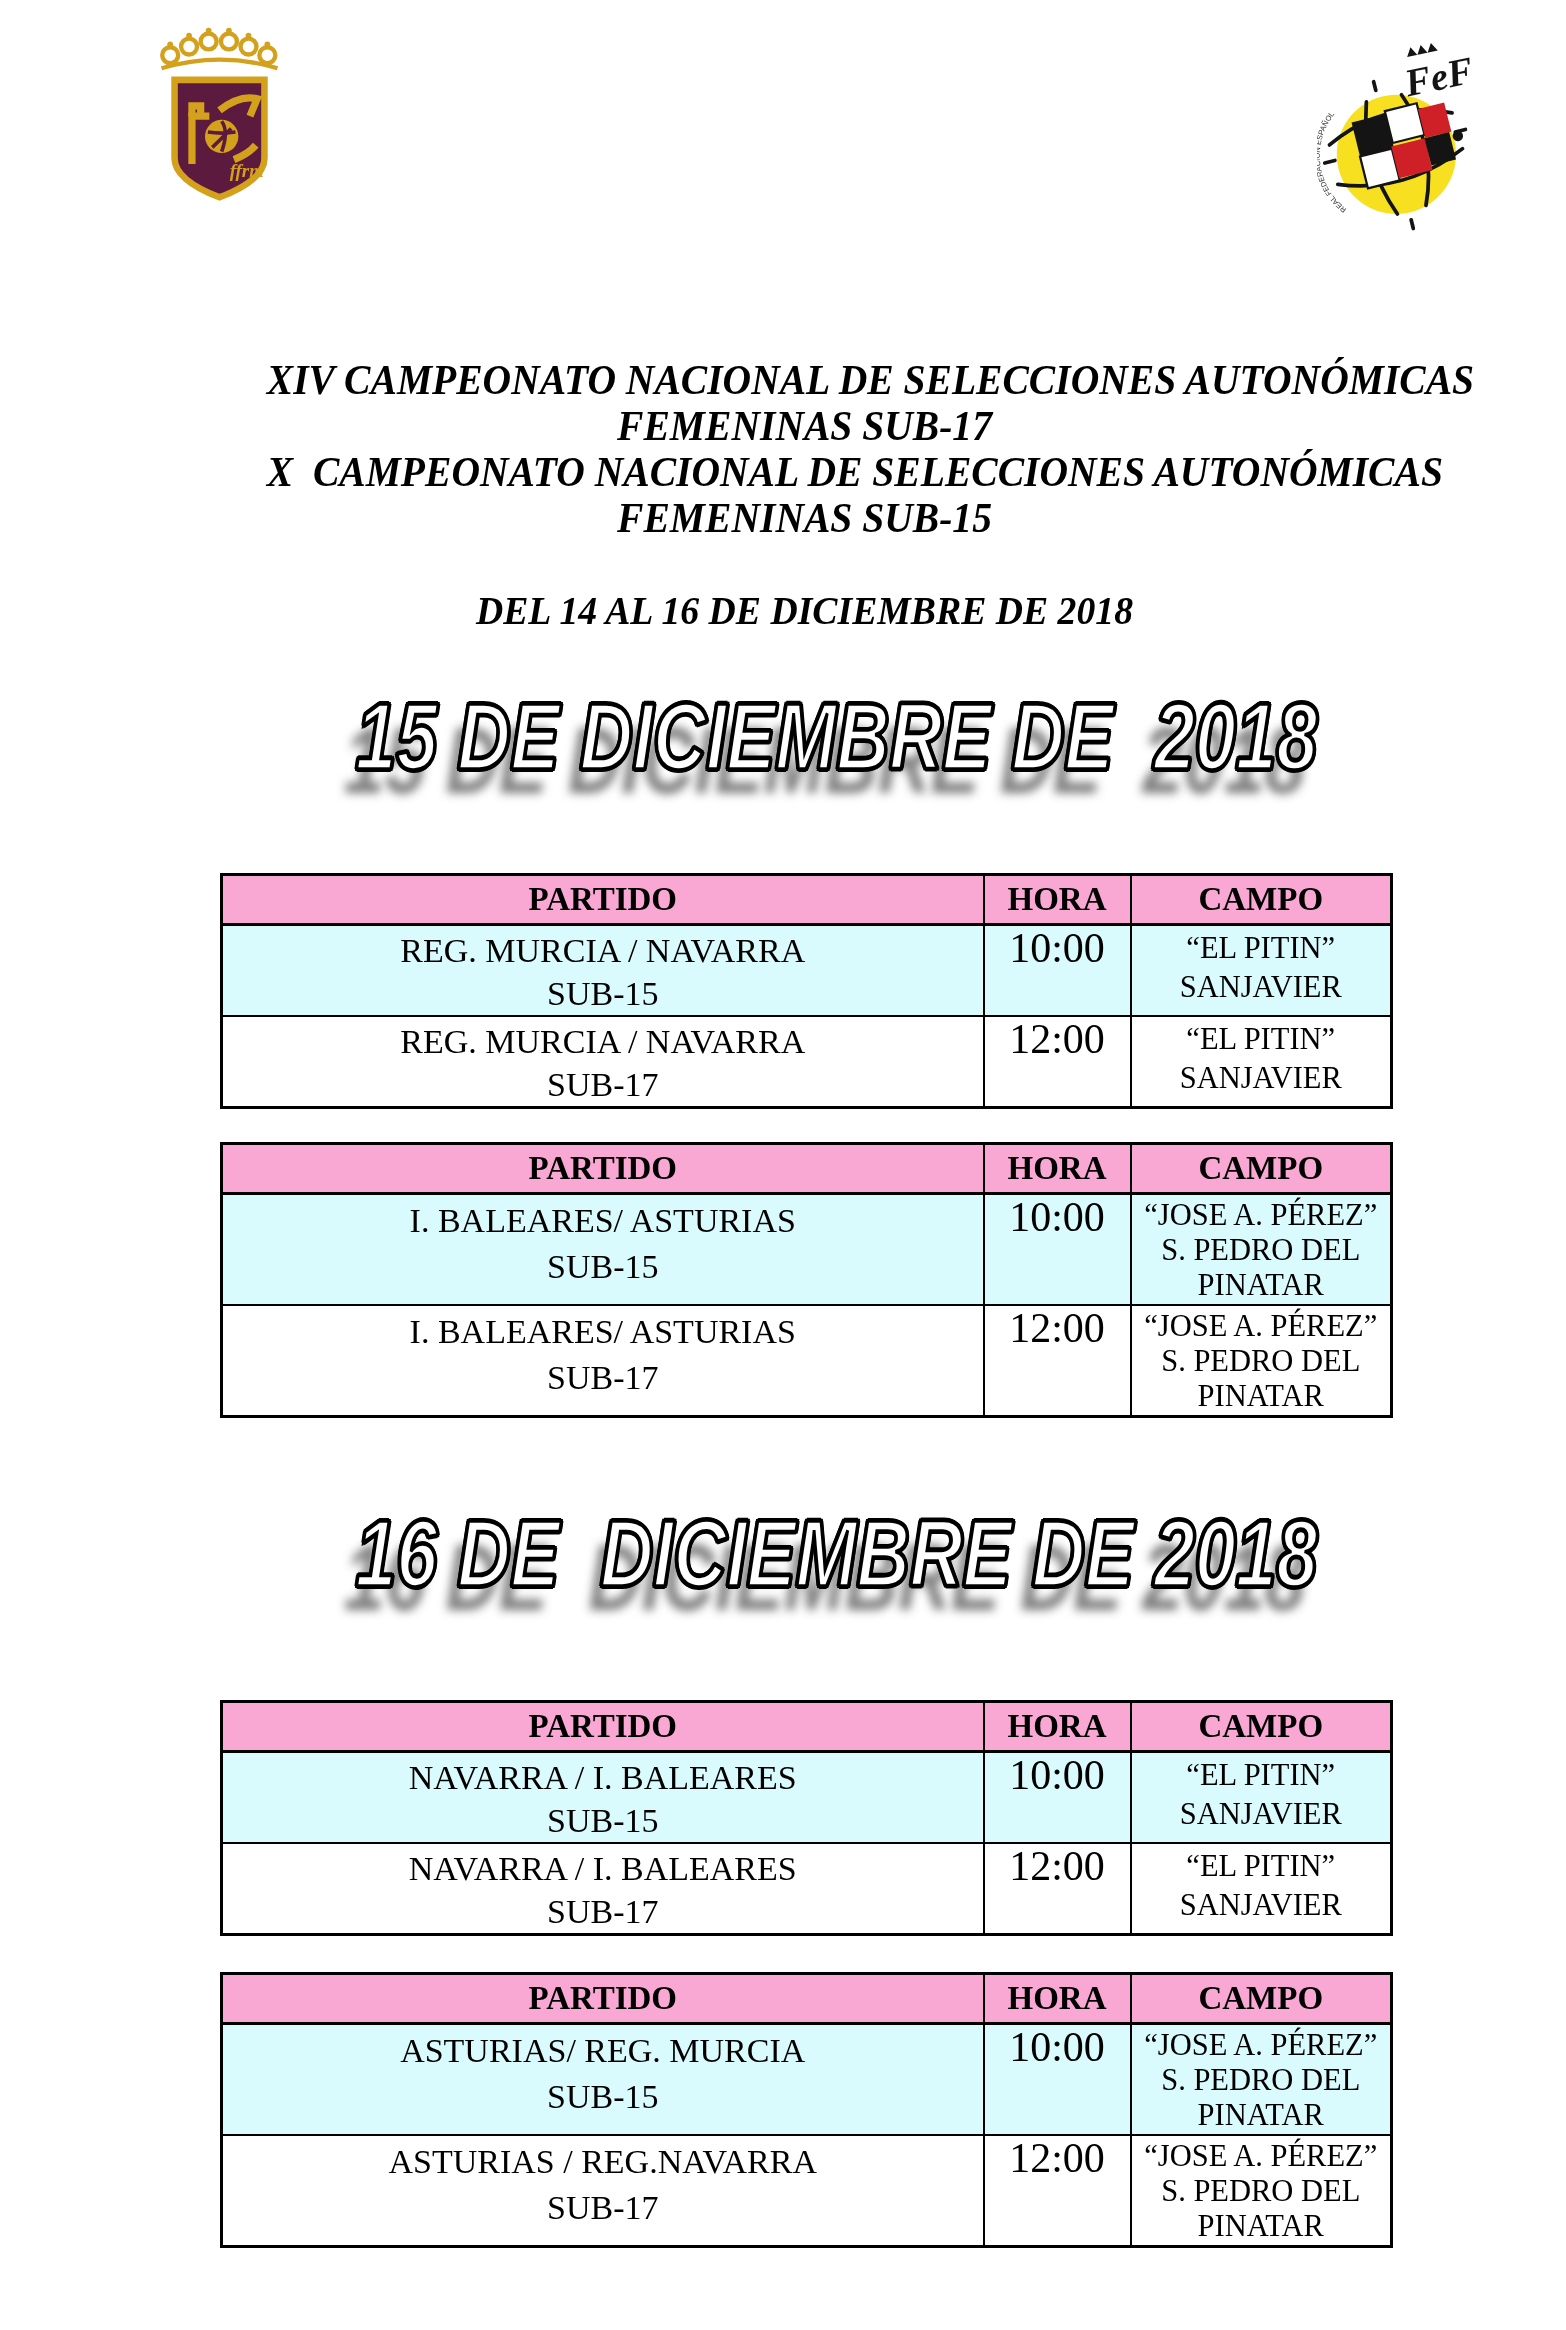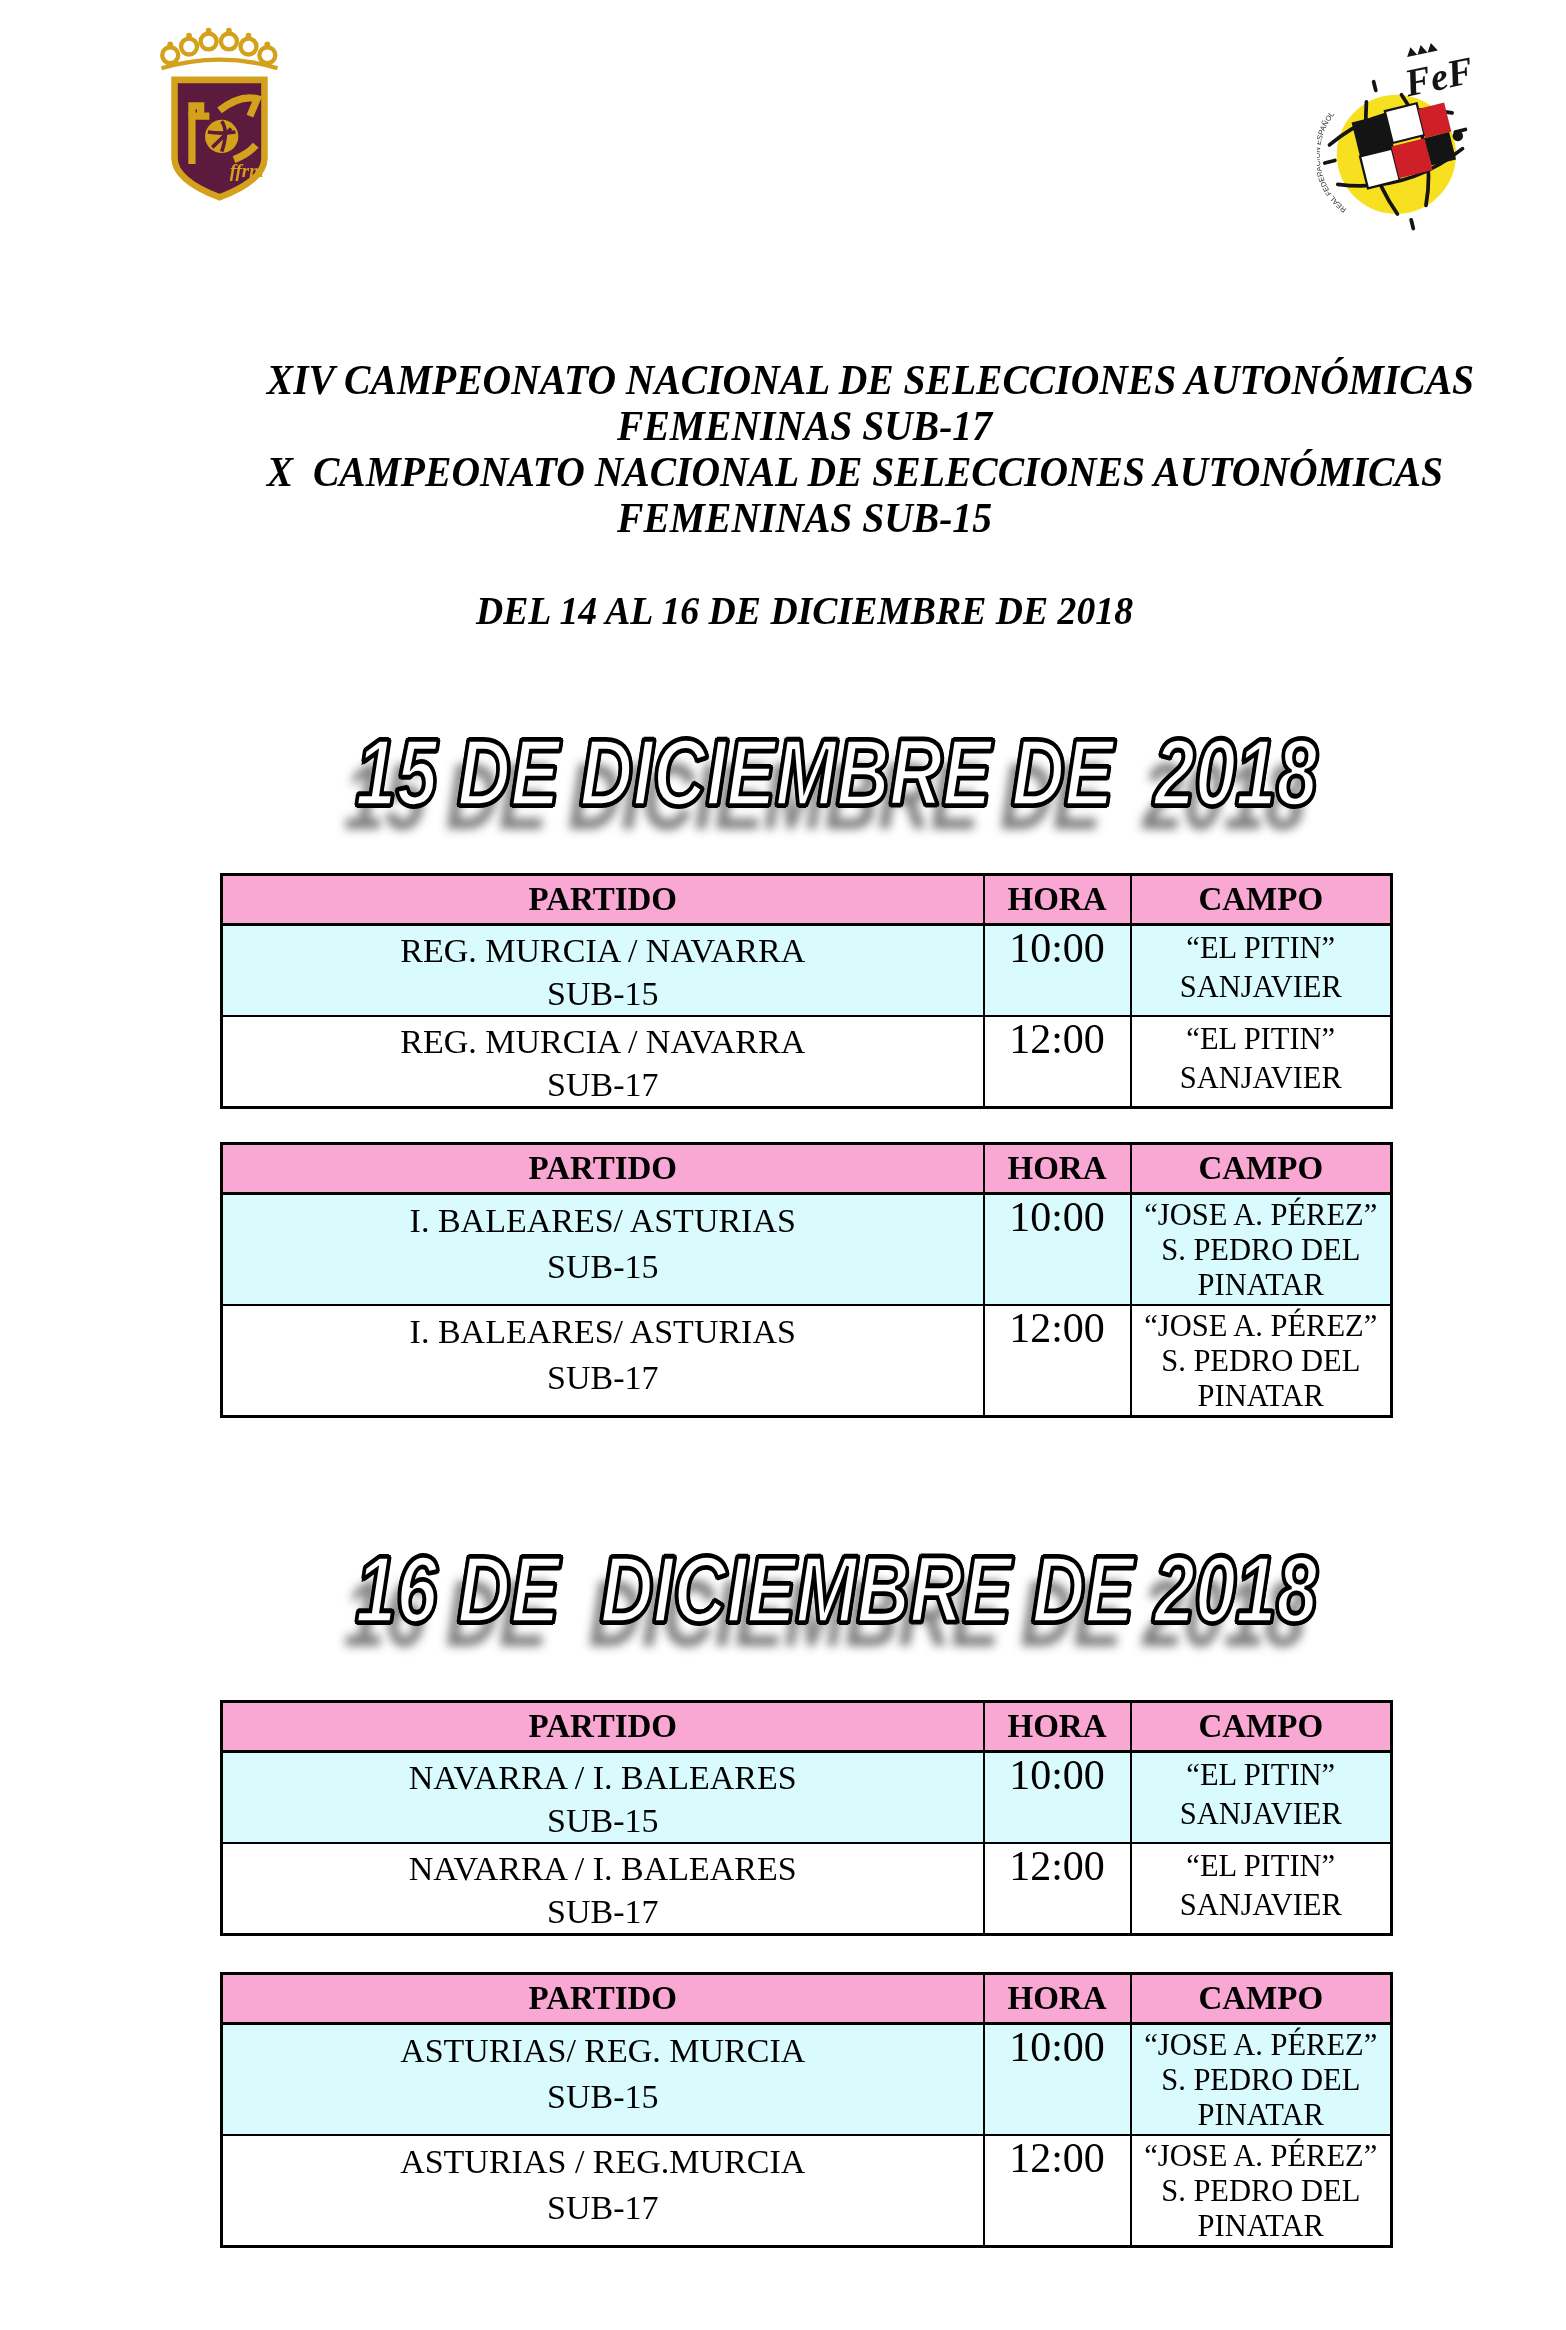--- a/index.html
+++ b/index.html
@@ -17,21 +17,21 @@
     transform:scaleX(.92);transform-origin:center top;}
   .title-line{white-space:pre;}
 
   .date-line{left:220px;top:588px;width:1169px;text-align:center;
     font-weight:bold;font-style:italic;font-size:41px;line-height:45px;
     transform:scaleX(.92);transform-origin:center top;white-space:pre;}
 
   
   .wordart{left:220px;width:1169px;text-align:center;
     font-family:"Liberation Sans",sans-serif;font-weight:bold;font-style:italic;
-    font-size:94px;line-height:1.05;color:#fff;margin-top:36px;}
+    font-size:94px;line-height:1.05;color:#fff;}
   .wordart .inner{display:inline-block;transform:scaleX(.78);transform-origin:center;
     white-space:pre;-webkit-text-stroke:3.7px #000;
     text-shadow:3px 0 #000,-3px 0 #000,0 3px #000,0 -3px #000,
                 2.2px 2.2px #000,-2.2px -2.2px #000,2.2px -2.2px #000,-2.2px 2.2px #000,
                 -15px 24px 10.4px rgba(105,105,105,.85);}
   .wa15{top:688px;}
   .wa16{top:1505px;}
 
   
   table.sched{position:absolute;left:220px;width:1169px;border-collapse:collapse;
@@ -279,21 +279,21 @@
       </td>
       <td class="cell-hora">10:00</td>
       <td class="venue">
         <div>“JOSE A. PÉREZ”</div>
         <div>S. PEDRO DEL</div>
         <div>PINATAR</div>
       </td>
     </tr>
     <tr>
       <td>
-        <div class="match">ASTURIAS / REG.MURCIA</div>
+        <div class="match">ASTURIAS / REG.NAVARRA</div>
         <div class="match">SUB-17</div>
       </td>
       <td class="cell-hora">12:00</td>
       <td class="venue">
         <div>“JOSE A. PÉREZ”</div>
         <div>S. PEDRO DEL</div>
         <div>PINATAR</div>
       </td>
     </tr>
   </tbody>

